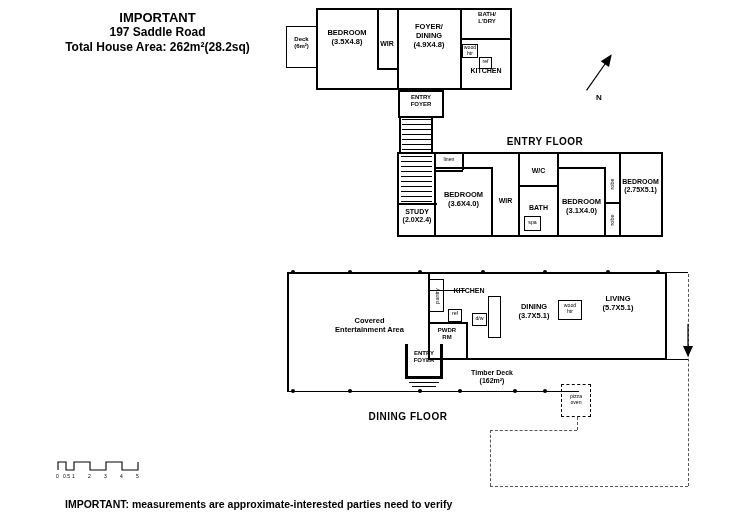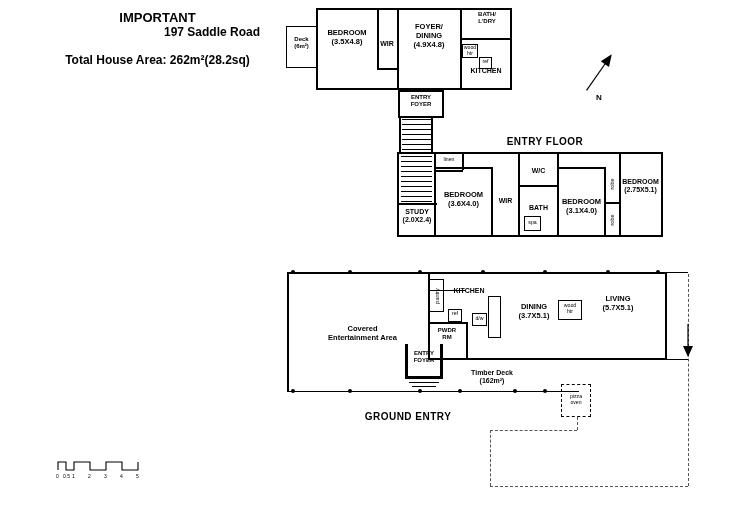--- a/index.html
+++ b/index.html
@@ -23,22 +23,22 @@
   .vlabel { position:absolute; display:flex; align-items:center; justify-content:center; }
   .vlabel span { transform:rotate(-90deg); white-space:nowrap; font-size:5.5px; font-weight:normal; }
 </style>
 </head>
 <body>
 
 <div class="canvas">
 
   <div>
     <div class="hdr" style="top:10px; font-size:13px;">IMPORTANT</div>
-    <div class="hdr" style="top:25px; font-size:12px;text-align:right;">197 Saddle Road</div>
-    <div class="hdr" style="top:53px; font-size:12px;">Total House Area:  262m²(28.2sq)</div>
+    <div class="hdr" style="top:25px; font-size:12px;">197 Saddle Road</div>
+    <div class="hdr" style="top:40px; font-size:12px;">Total House Area:  262m²(28.2sq)</div>
   </div>
 
   <div>
     <div class="box thick" style="left:316px; top:8px; width:196px; height:82px;"></div>
     <div class="box" style="left:286px; top:26px; width:31px; height:42px;"></div>
 
     <div class="wall" style="left:377px; top:8px; width:1.5px; height:62px;"></div>
     <div class="wall" style="left:397px; top:8px; width:1.5px; height:82px;"></div>
     <div class="wall" style="left:460px; top:8px; width:1.5px; height:82px;"></div>
     <div class="wall" style="left:460px; top:38px; width:52px; height:1.5px;"></div>
@@ -114,21 +114,21 @@
     <div class="vlabel" style="left:604px; top:203px; width:16px; height:33px;">
         <span>robe</span>
       </div>
     <div class="lbl" style="left:618px; top:178px; width:45px; font-size:7px;">BEDROOM
 (2.75X5.1)</div>
     <div class="lbl md" style="left:397px; top:208px; width:40px;">STUDY
 (2.0X2.4)</div>
   </div>
 
   <div>
-    <div class="floor-title" style="left:358px; top:411px; width:100px;">GROUND ENTRY</div>
+    <div class="floor-title" style="left:358px; top:411px; width:100px;">DINING FLOOR</div>
 
     <div class="wall" style="left:287px; top:272px; width:143px; height:1.5px;"></div>
     <div class="wall" style="left:287px; top:272px; width:1.5px; height:120px;"></div>
     <div class="wall" style="left:287px; top:391px; width:292px; height:1.2px;"></div>
     <div class="wall" style="left:667px; top:272px; width:21px; height:1.2px;"></div>
     <div class="wall" style="left:667px; top:359px; width:21px; height:1.2px;"></div>
 
     <div class="box thick" style="left:428px; top:272px; width:239px; height:88px;"></div>
 
     <div class="box" style="left:429px; top:279px; width:15px; height:33px;"></div>
@@ -166,21 +166,21 @@
     <div class="dot" style="left:543px; top:270px;"></div>
     <div class="dot" style="left:606px; top:270px;"></div>
     <div class="dot" style="left:656px; top:270px;"></div>
     <div class="dot" style="left:291px; top:389px;"></div>
     <div class="dot" style="left:348px; top:389px;"></div>
     <div class="dot" style="left:418px; top:389px;"></div>
     <div class="dot" style="left:458px; top:389px;"></div>
     <div class="dot" style="left:513px; top:389px;"></div>
     <div class="dot" style="left:543px; top:389px;"></div>
 
-    <div class="lbl" style="left:300px; top:317px; width:125px;margin-top:8px;">Covered
+    <div class="lbl" style="left:307px; top:317px; width:125px;">Covered
 Entertainment Area</div>
     <div class="vlabel" style="left:428px; top:280px; width:17px; height:31px;">
         <span>pantry</span>
       </div>
     <div class="lbl md" style="left:444px; top:287px; width:50px;">KITCHEN</div>
     <div class="lbl tiny" style="left:448px; top:311px; width:14px;">ref</div>
     <div class="lbl sm" style="left:428px; top:327px; width:38px; font-weight:bold;">PWDR
 RM</div>
     <div class="lbl tiny" style="left:472px; top:316px; width:15px;">d/w</div>
     <div class="lbl" style="left:508px; top:303px; width:52px;">DINING
@@ -201,14 +201,15 @@
     <polyline points="6,18 6,10 14,10 14,18 22,18 22,10 38,10 38,18 54,18 54,10 70,10 70,18 86,18 86,10" fill="none" stroke="#000" stroke-width="1.1"></polyline>
     <text x="4" y="26" font-size="5" font-family="Liberation Sans, sans-serif">0</text>
     <text x="11" y="26" font-size="5" font-family="Liberation Sans, sans-serif">0.5</text>
     <text x="20" y="26" font-size="5" font-family="Liberation Sans, sans-serif">1</text>
     <text x="36" y="26" font-size="5" font-family="Liberation Sans, sans-serif">2</text>
     <text x="52" y="26" font-size="5" font-family="Liberation Sans, sans-serif">3</text>
     <text x="68" y="26" font-size="5" font-family="Liberation Sans, sans-serif">4</text>
     <text x="84" y="26" font-size="5" font-family="Liberation Sans, sans-serif">5</text>
   </svg>
 
+  <div class="abs" style="left:65px; top:498px; font-size:10.5px; font-weight:bold;">IMPORTANT: measurements are approximate-interested parties need to verify</div>
 
 </div>
 
 </body></html>

